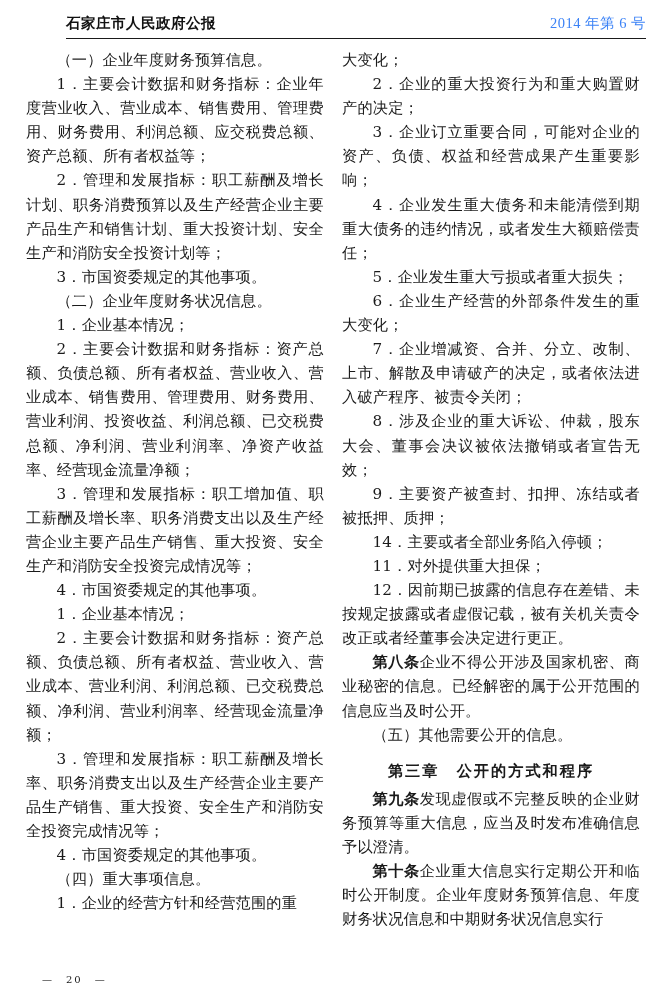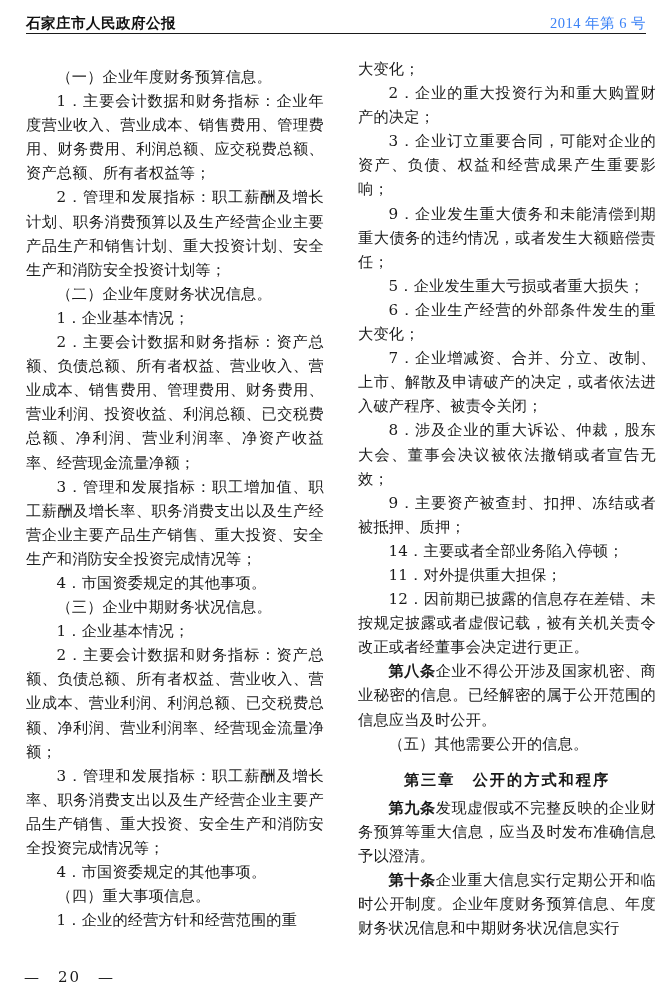--- a/index.html
+++ b/index.html
@@ -21,36 +21,37 @@
     position: relative;
     box-sizing: border-box;
     padding: 14px 26px 0 26px;
   }
   .header {
     display: flex;
     justify-content: space-between;
     align-items: center;
     font-size: 14.5px;
     letter-spacing: 0.5px;
+    padding-bottom: 5px;
     border-bottom: 1.5px solid #1a1a1a;
+    margin-left: 40px;
   }
   .header-left {
     font-family: "DejaVu Serif", "Liberation Serif", serif;
     font-weight: bold;
     color: #111;
   }
   .header-right {
     font-family: Liberation Serif, serif;
     color: #3b82f6;
   }
   .columns {
     display: flex;
-    gap: 34px;
-    margin-top: 23px;
-    align-items: center;
+    gap: 18px;
+    margin-top: 9px;
   }
   .col {
     width: 298px;
     flex: 0 0 298px;
   }
   p.para {
     margin: 0 0 0 0;
     font-size: 15.2px;
     line-height: 1.585;
     text-align: justify;
@@ -70,60 +71,60 @@
   }
   .bold {
     font-weight: bold;
   }
   .footer {
     position: absolute;
     left: 0;
     right: 0;
     bottom: 8px;
     text-align: left;
-    padding-left: 24px;
-    font-size: 15px;
+    padding-left: 42px;
+    font-size: 10px;
     letter-spacing: 2px;
   }
 </style>
 </head>
 <body>
 
 <div class="page">
 
   <div class="header">
     <div class="header-left">石家庄市人民政府公报</div>
     <div class="header-right">2014 年第 6 号</div>
   </div>
 
   <div class="columns">
 
     <div class="col">
       <p class="para indent2">（一）企业年度财务预算信息。</p>
       <p class="para indent2">1．主要会计数据和财务指标：企业年度营业收入、营业成本、销售费用、管理费用、财务费用、利润总额、应交税费总额、资产总额、所有者权益等；</p>
       <p class="para indent2">2．管理和发展指标：职工薪酬及增长计划、职务消费预算以及生产经营企业主要产品生产和销售计划、重大投资计划、安全生产和消防安全投资计划等；</p>
+      <p class="para indent2">3．市国资委规定的其他事项。</p>
       <p class="para indent2">（二）企业年度财务状况信息。</p>
       <p class="para indent2">1．企业基本情况；</p>
       <p class="para indent2">2．主要会计数据和财务指标：资产总额、负债总额、所有者权益、营业收入、营业成本、销售费用、管理费用、财务费用、营业利润、投资收益、利润总额、已交税费总额、净利润、营业利润率、净资产收益率、经营现金流量净额；</p>
       <p class="para indent2">3．管理和发展指标：职工增加值、职工薪酬及增长率、职务消费支出以及生产经营企业主要产品生产销售、重大投资、安全生产和消防安全投资完成情况等；</p>
       <p class="para indent2">4．市国资委规定的其他事项。</p>
-      <p class="para indent2">（三）企业中期财务状况信息。</p>
       <p class="para indent2">1．企业基本情况；</p>
       <p class="para indent2">2．主要会计数据和财务指标：资产总额、负债总额、所有者权益、营业收入、营业成本、营业利润、利润总额、已交税费总额、净利润、营业利润率、经营现金流量净额；</p>
       <p class="para indent2">3．管理和发展指标：职工薪酬及增长率、职务消费支出以及生产经营企业主要产品生产销售、重大投资、安全生产和消防安全投资完成情况等；</p>
       <p class="para indent2">4．市国资委规定的其他事项。</p>
       <p class="para indent2">（四）重大事项信息。</p>
       <p class="para indent2">1．企业的经营方针和经营范围的重</p>
     </div>
 
     <div class="col">
       <p class="para">大变化；</p>
       <p class="para indent2">2．企业的重大投资行为和重大购置财产的决定；</p>
       <p class="para indent2">3．企业订立重要合同，可能对企业的资产、负债、权益和经营成果产生重要影响；</p>
-      <p class="para indent2">9．企业发生重大债务和未能清偿到期重大债务的违约情况，或者发生大额赔偿责任；</p>
+      <p class="para indent2">4．企业发生重大债务和未能清偿到期重大债务的违约情况，或者发生大额赔偿责任；</p>
       <p class="para indent2">5．企业发生重大亏损或者重大损失；</p>
       <p class="para indent2">6．企业生产经营的外部条件发生的重大变化；</p>
       <p class="para indent2">7．企业增减资、合并、分立、改制、上市、解散及申请破产的决定，或者依法进入破产程序、被责令关闭；</p>
       <p class="para indent2">8．涉及企业的重大诉讼、仲裁，股东大会、董事会决议被依法撤销或者宣告无效；</p>
       <p class="para indent2">9．主要资产被查封、扣押、冻结或者被抵押、质押；</p>
       <p class="para indent2">14．主要或者全部业务陷入停顿；</p>
       <p class="para indent2">11．对外提供重大担保；</p>
       <p class="para indent2">12．因前期已披露的信息存在差错、未按规定披露或者虚假记载，被有关机关责令改正或者经董事会决定进行更正。</p>
       <p class="para indent2"><span class="bold">第八条</span><span>企业不得公开涉及国家机密、商业秘密的信息。已经解密的属于公开范围的信息应当及时公开。</span></p>
 

